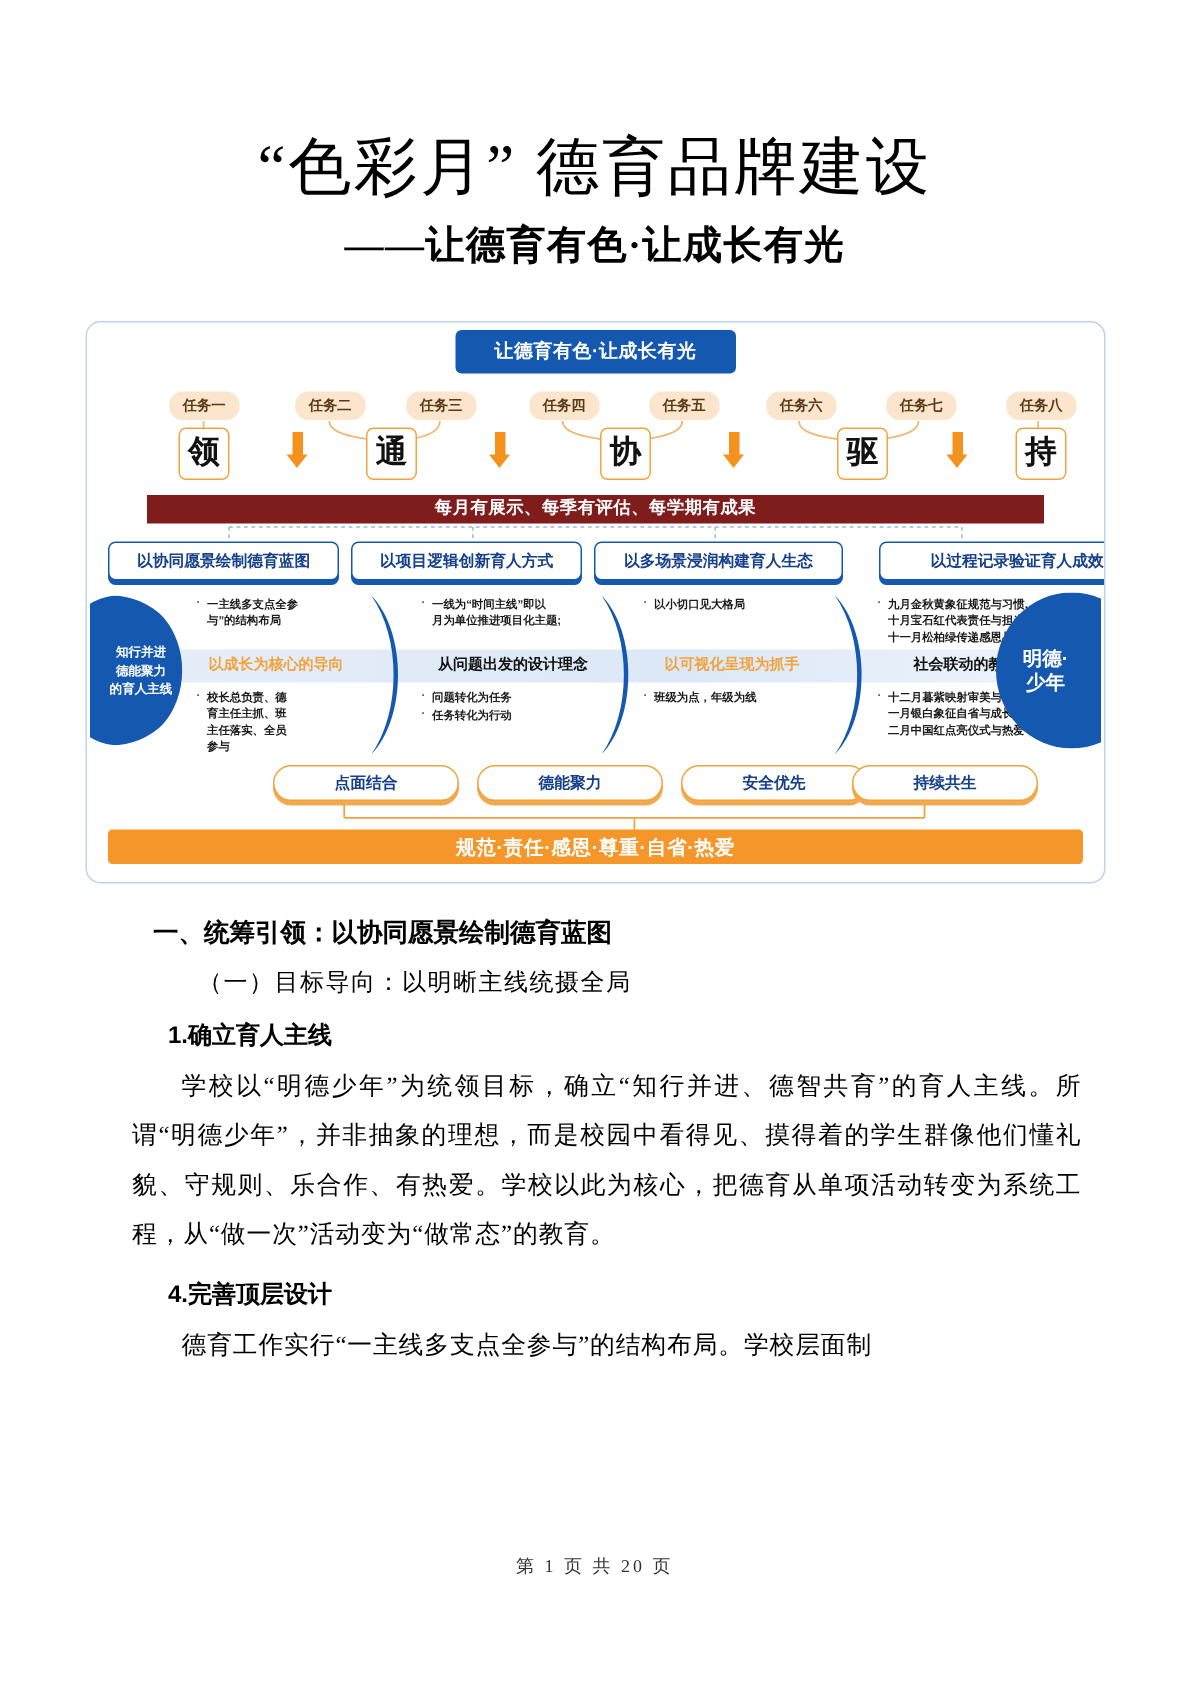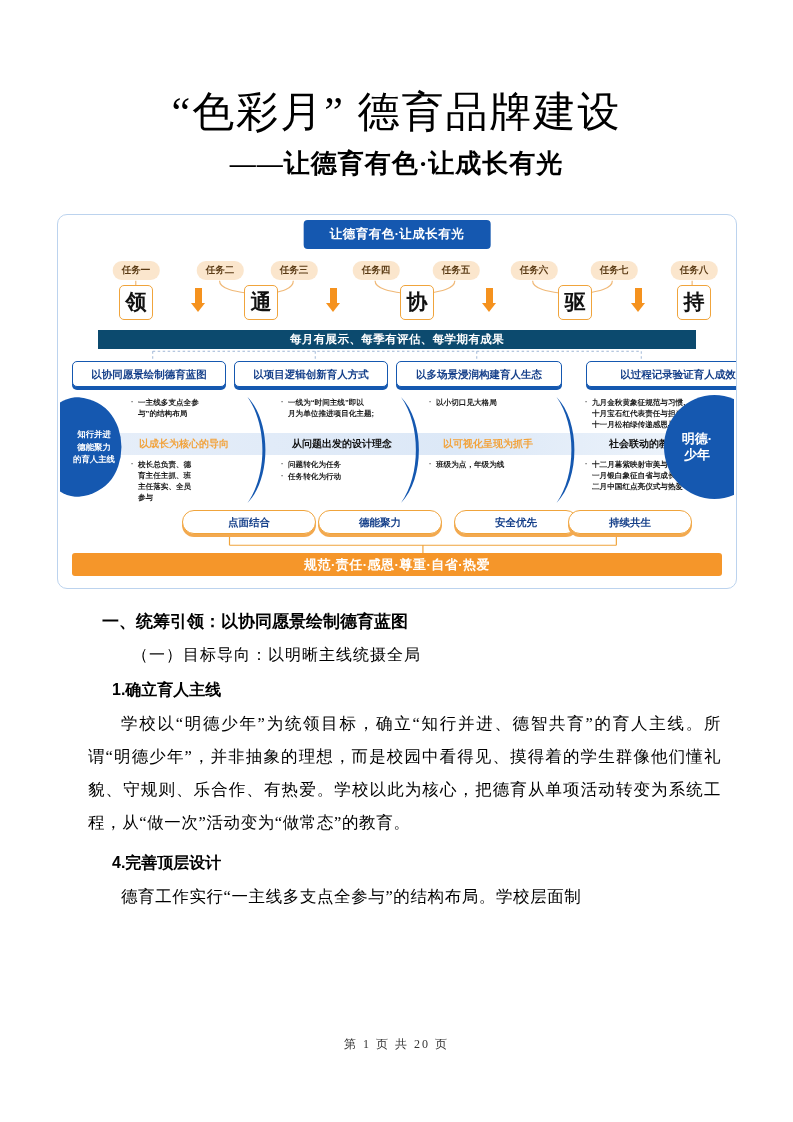--- a/index.html
+++ b/index.html
@@ -131,21 +131,21 @@
     border-left: 7.5px solid transparent;
     border-right: 7.5px solid transparent;
     border-top: 9px solid #f5921e;
   }
 
   .banner-mid {
     position: absolute;
     left: 40px; right: 40px;
     top: 115px;
     height: 19px;
-    background: #0c4a6e;
+    background: #7f1d1d;
     color: #fff;
     font-size: 11.5px;
     font-weight: 700;
     text-align: center;
     line-height: 19px;
     letter-spacing: .4px;
   }
 
   
   .pillars { position: absolute; left: 14px; right: 14px; top: 146px; height: 26px; }
@@ -453,21 +453,21 @@
 
     <div class="pod-right">
       <div class="shape"></div>
       <div class="txt">
         <span>明德·</span>
         <span>少年</span>
       </div>
     </div>
 
     <div class="chips">
-      <div class="chip" style="left:110px;width:134px">点面结合</div>
+      <div class="chip" style="left:110px;width:124px">点面结合</div>
       <div class="chip" style="left:246px;width:124px">德能聚力</div>
       <div class="chip" style="left:382px;width:124px">安全优先</div>
       <div class="chip" style="left:496px;width:124px">持续共生</div>
     </div>
 
     <div class="banner-bottom">规范·责任·感恩·尊重·自省·热爱</div>
   </div>
 
   <div class="body-area">
     <h2 class="sec">一、统筹引领：以协同愿景绘制德育蓝图</h2>

